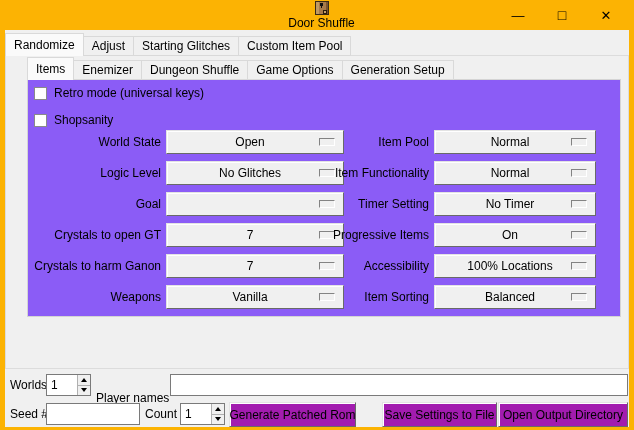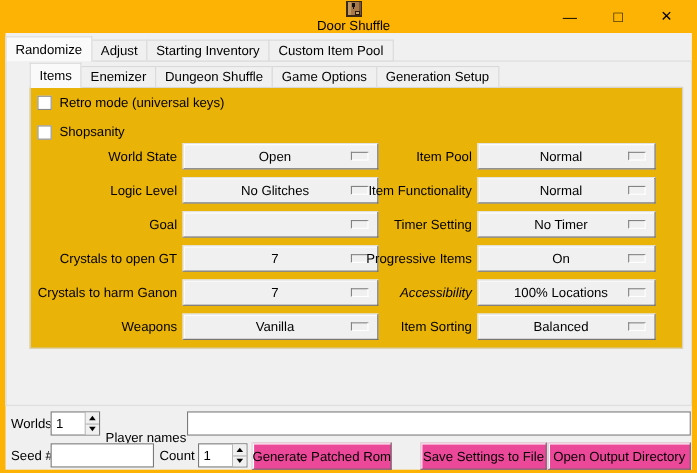--- a/index.html
+++ b/index.html
@@ -27,21 +27,21 @@
     height:20px; margin-top:2px; margin-right:-1px; padding:0 8px;
     display:flex; align-items:center; background:#f0f0f0;
     border:1px solid #d9d9d9; white-space:nowrap; cursor:default;
   }
   .tab.selected {
     height:23px; margin-top:0; border-bottom:none; background:#fafafa;
     position:relative; z-index:7;
   }
   
   .outer-pane { position:absolute; left:0; top:25px; width:624px; height:314px; border:1px solid #dcdcdc; background:#f0f0f0; }
-  .inner-pane { position:absolute; left:22px; top:49px; width:594px; height:238px; border:1px solid #d4d4d4; background:#eab308; z-index:2; }
+  .inner-pane { position:absolute; left:22px; top:49px; width:594px; height:238px; border:1px solid #d4d4d4; background:#8b5cf6; z-index:2; }
   
   .check-row { position:absolute; left:6px; display:flex; align-items:center; height:16px; }
   .checkbox { width:13px; height:13px; background:#fff; border:1px solid #8a8a8a; flex:0 0 auto; }
   .check-label { margin-left:7px; white-space:nowrap; }
   
   .flabel { position:absolute; height:24px; line-height:24px; text-align:right; white-space:nowrap; }
   .optmenu {
     position:absolute; height:24px; background:#f0f0f0;
     border:1px solid; border-color:#e3e3e3 #696969 #696969 #e3e3e3;
     box-shadow: inset 1px 1px 0 #ffffff;
@@ -60,21 +60,21 @@
     font-family:inherit; font-size:12px; padding:0 4px; outline:none;
   }
   .spin { position:absolute; height:22px; border:1px solid #7a7a7a; background:#fff; display:flex; }
   .spin .spin-val { flex:1; padding:3px 0 0 4px; }
   .spin .spin-btns { width:13px; display:flex; flex-direction:column; border-left:1px solid #b0b0b0; }
   .spin-btn { flex:1; background:#f0f0f0; display:flex; align-items:center; justify-content:center; cursor:default; }
   .spin-btn + .spin-btn { border-top:1px solid #b0b0b0; }
   .tri-up { width:0; height:0; border-left:3px solid transparent; border-right:3px solid transparent; border-bottom:4px solid #000; }
   .tri-down { width:0; height:0; border-left:3px solid transparent; border-right:3px solid transparent; border-top:4px solid #000; }
   .pushbtn {
-    position:absolute; height:25px; background:#ec4899;
+    position:absolute; height:25px; background:#a21caf;
     border:1px solid; border-color:#e3e3e3 #696969 #696969 #e3e3e3;
     box-shadow: inset 1px 1px 0 #ffffff;
     display:flex; align-items:center; justify-content:center;
     white-space:nowrap; cursor:default;
   }
 </style>
 </head>
 <body>
 
 <div class="window">
@@ -96,21 +96,21 @@
       <div class="ctrl ctrl-max">□</div>
       <div class="ctrl">✕</div>
     </div>
   </div>
 
   <div class="body">
 
     <div class="tabs outer-tabs">
       <div class="tab selected">Randomize</div>
       <div class="tab">Adjust</div>
-      <div class="tab">Starting Inventory</div>
+      <div class="tab">Starting Glitches</div>
       <div class="tab">Custom Item Pool</div>
     </div>
     <div class="outer-pane"></div>
 
     <div class="tabs inner-tabs">
       <div class="tab selected">Items</div>
       <div class="tab">Enemizer</div>
       <div class="tab">Dungeon Shuffle</div>
       <div class="tab">Game Options</div>
       <div class="tab">Generation Setup</div>
@@ -179,21 +179,21 @@
         <span class="value">No Timer</span>
         <span class="menu-indicator"></span>
       </div>
 
       <div class="flabel" style="left:260px;width:141px;top:143px;">Progressive Items</div>
       <div class="optmenu" style="left:406px;width:162px;top:143px;">
         <span class="value">On</span>
         <span class="menu-indicator"></span>
       </div>
 
-      <div class="flabel" style="left:260px;width:141px;top:174px;font-style:italic;">Accessibility</div>
+      <div class="flabel" style="left:260px;width:141px;top:174px;">Accessibility</div>
       <div class="optmenu" style="left:406px;width:162px;top:174px;">
         <span class="value">100% Locations</span>
         <span class="menu-indicator"></span>
       </div>
 
       <div class="flabel" style="left:260px;width:141px;top:205px;">Item Sorting</div>
       <div class="optmenu" style="left:406px;width:162px;top:205px;">
         <span class="value">Balanced</span>
         <span class="menu-indicator"></span>
       </div>

